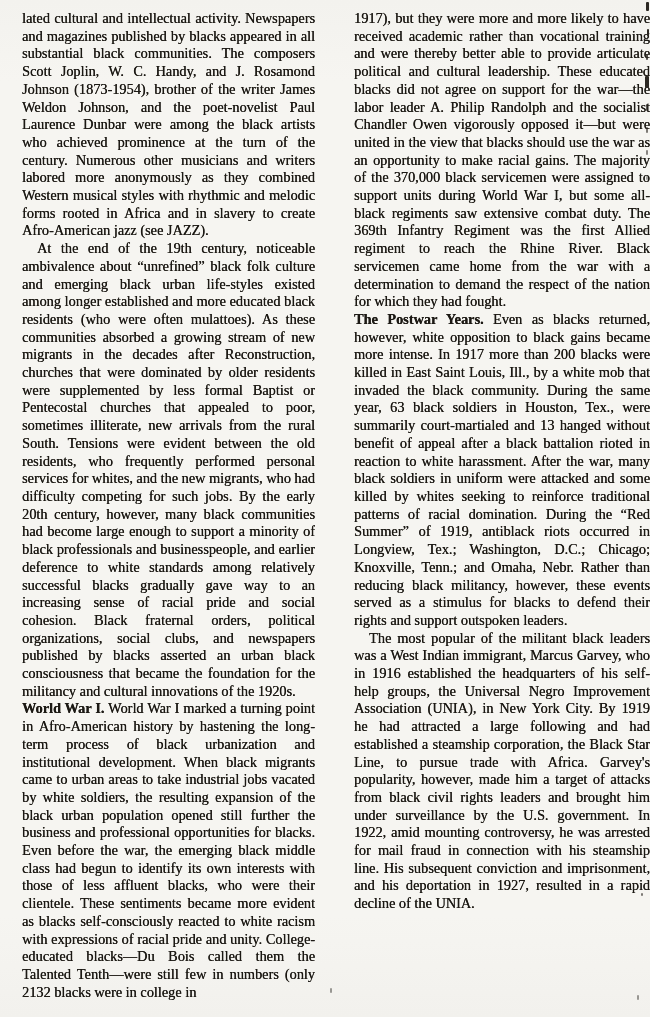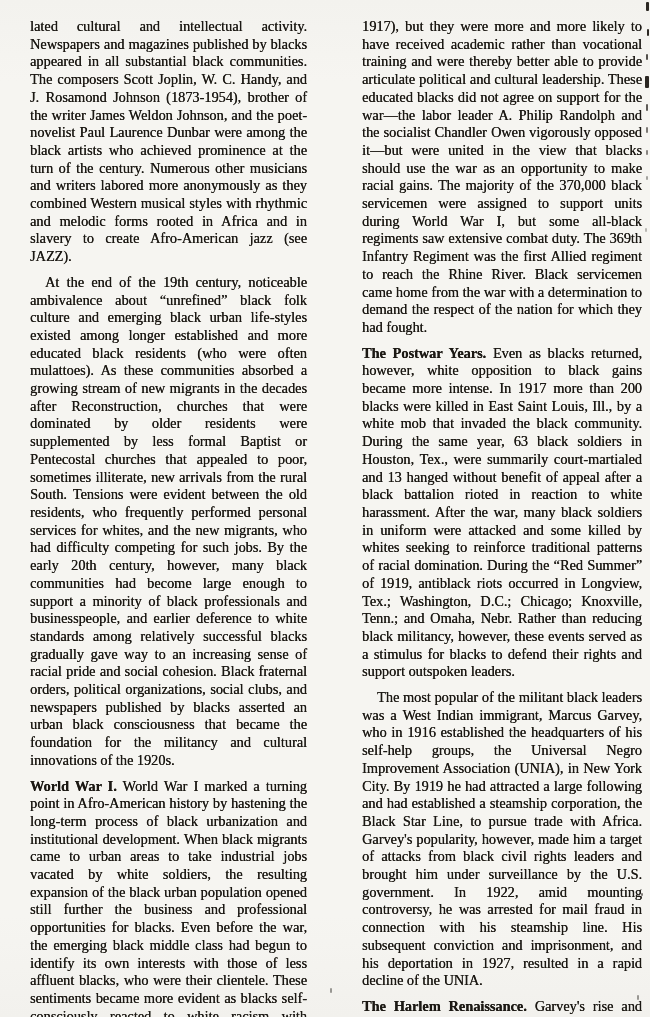--- a/index.html
+++ b/index.html
@@ -24,21 +24,21 @@
     bottom: 0;
     color: #1c1914;
     font-size: 14.3px;
     line-height: 17.7px;
     text-align: justify;
     text-shadow: 0.25px 0 0 currentColor;
     overflow: hidden;
   }
   .col-left  { left: 22px;  width: 293px; }
   .col-right { left: 354px; width: 296px; }
-  .para { margin: 8px; font-family: Liberation Serif, serif; }
+  .para { margin: 0; font-family: Liberation Serif, serif; }
   .para.indent { text-indent: 15px; }
   .para b { font-weight: 700; }
   .artifact {
     position: absolute;
     background: #2b2722;
     border-radius: 1px;
   }
 </style>
 </head>
 <body>
@@ -46,21 +46,20 @@
 <div class="page">
   <div class="col col-left">
       <p class="para">lated cultural and intellectual activity. Newspapers and magazines published by blacks appeared in all substantial black communities. The composers Scott Joplin, W. C. Handy, and J. Rosamond Johnson (1873-1954), brother of the writer James Weldon Johnson, and the poet-novelist Paul Laurence Dunbar were among the black artists who achieved prominence at the turn of the century. Numerous other musicians and writers labored more anonymously as they combined Western musical styles with rhythmic and melodic forms rooted in Africa and in slavery to create Afro-American jazz (see JAZZ).</p>
       <p class="para indent">At the end of the 19th century, noticeable ambivalence about “unrefined” black folk culture and emerging black urban life-styles existed among longer established and more educated black residents (who were often mulattoes). As these communities absorbed a growing stream of new migrants in the decades after Reconstruction, churches that were dominated by older residents were supplemented by less formal Baptist or Pentecostal churches that appealed to poor, sometimes illiterate, new arrivals from the rural South. Tensions were evident between the old residents, who frequently performed personal services for whites, and the new migrants, who had difficulty competing for such jobs. By the early 20th century, however, many black communities had become large enough to support a minority of black professionals and businesspeople, and earlier deference to white standards among relatively successful blacks gradually gave way to an increasing sense of racial pride and social cohesion. Black fraternal orders, political organizations, social clubs, and newspapers published by blacks asserted an urban black consciousness that became the foundation for the militancy and cultural innovations of the 1920s.</p>
       <p class="para"><b>World War I.</b> World War I marked a turning point in Afro-American history by hastening the long-term process of black urbanization and institutional development. When black migrants came to urban areas to take industrial jobs vacated by white soldiers, the resulting expansion of the black urban population opened still further the business and professional opportunities for blacks. Even before the war, the emerging black middle class had begun to identify its own interests with those of less affluent blacks, who were their clientele. These sentiments became more evident as blacks self-consciously reacted to white racism with expressions of racial pride and unity. College-educated blacks—Du Bois called them the Talented Tenth—were still few in numbers (only 2132 blacks were in college in</p>
     </div>
   <div class="col col-right">
       <p class="para">1917), but they were more and more likely to have received academic rather than vocational training and were thereby better able to provide articulate political and cultural leadership. These educated blacks did not agree on support for the war—the labor leader A. Philip Randolph and the socialist Chandler Owen vigorously opposed it—but were united in the view that blacks should use the war as an opportunity to make racial gains. The majority of the 370,000 black servicemen were assigned to support units during World War I, but some all-black regiments saw extensive combat duty. The 369th Infantry Regiment was the first Allied regiment to reach the Rhine River. Black servicemen came home from the war with a determination to demand the respect of the nation for which they had fought.</p>
       <p class="para"><b>The Postwar Years.</b> Even as blacks returned, however, white opposition to black gains became more intense. In 1917 more than 200 blacks were killed in East Saint Louis, Ill., by a white mob that invaded the black community. During the same year, 63 black soldiers in Houston, Tex., were summarily court-martialed and 13 hanged without benefit of appeal after a black battalion rioted in reaction to white harassment. After the war, many black soldiers in uniform were attacked and some killed by whites seeking to reinforce traditional patterns of racial domination. During the “Red Summer” of 1919, antiblack riots occurred in Longview, Tex.; Washington, D.C.; Chicago; Knoxville, Tenn.; and Omaha, Nebr. Rather than reducing black militancy, however, these events served as a stimulus for blacks to defend their rights and support outspoken leaders.</p>
       <p class="para indent">The most popular of the militant black leaders was a West Indian immigrant, Marcus Garvey, who in 1916 established the headquarters of his self-help groups, the Universal Negro Improvement Association (UNIA), in New York City. By 1919 he had attracted a large following and had established a steamship corporation, the Black Star Line, to pursue trade with Africa. Garvey's popularity, however, made him a target of attacks from black civil rights leaders and brought him under surveillance by the U.S. government. In 1922, amid mounting controversy, he was arrested for mail fraud in connection with his steamship line. His subsequent conviction and imprisonment, and his deportation in 1927, resulted in a rapid decline of the UNIA.</p>
-      <p class="para"><b>The Harlem Renaissance.</b> Garvey's rise and fall was only one aspect of the growth of racial pride and awareness that characterized the 1920s. As he drew support from black workers and those who owned small businesses, an Afro-American</p>
     </div>
 
   <div class="artifact" style="right:1px; top:2px;   width:3px; height:9px;"></div>
   <div class="artifact" style="right:1px; top:29px;  width:2px; height:7px;"></div>
   <div class="artifact" style="right:2px; top:54px;  width:2px; height:6px; opacity:.8;"></div>
   <div class="artifact" style="right:1px; top:76px;  width:4px; height:12px;"></div>
   <div class="artifact" style="right:2px; top:104px; width:2px; height:7px; opacity:.75;"></div>
   <div class="artifact" style="right:2px; top:127px; width:2px; height:6px; opacity:.6;"></div>
   <div class="artifact" style="right:2px; top:150px; width:2px; height:5px; opacity:.55;"></div>
   <div class="artifact" style="right:2px; top:176px; width:2px; height:4px; opacity:.4;"></div>

